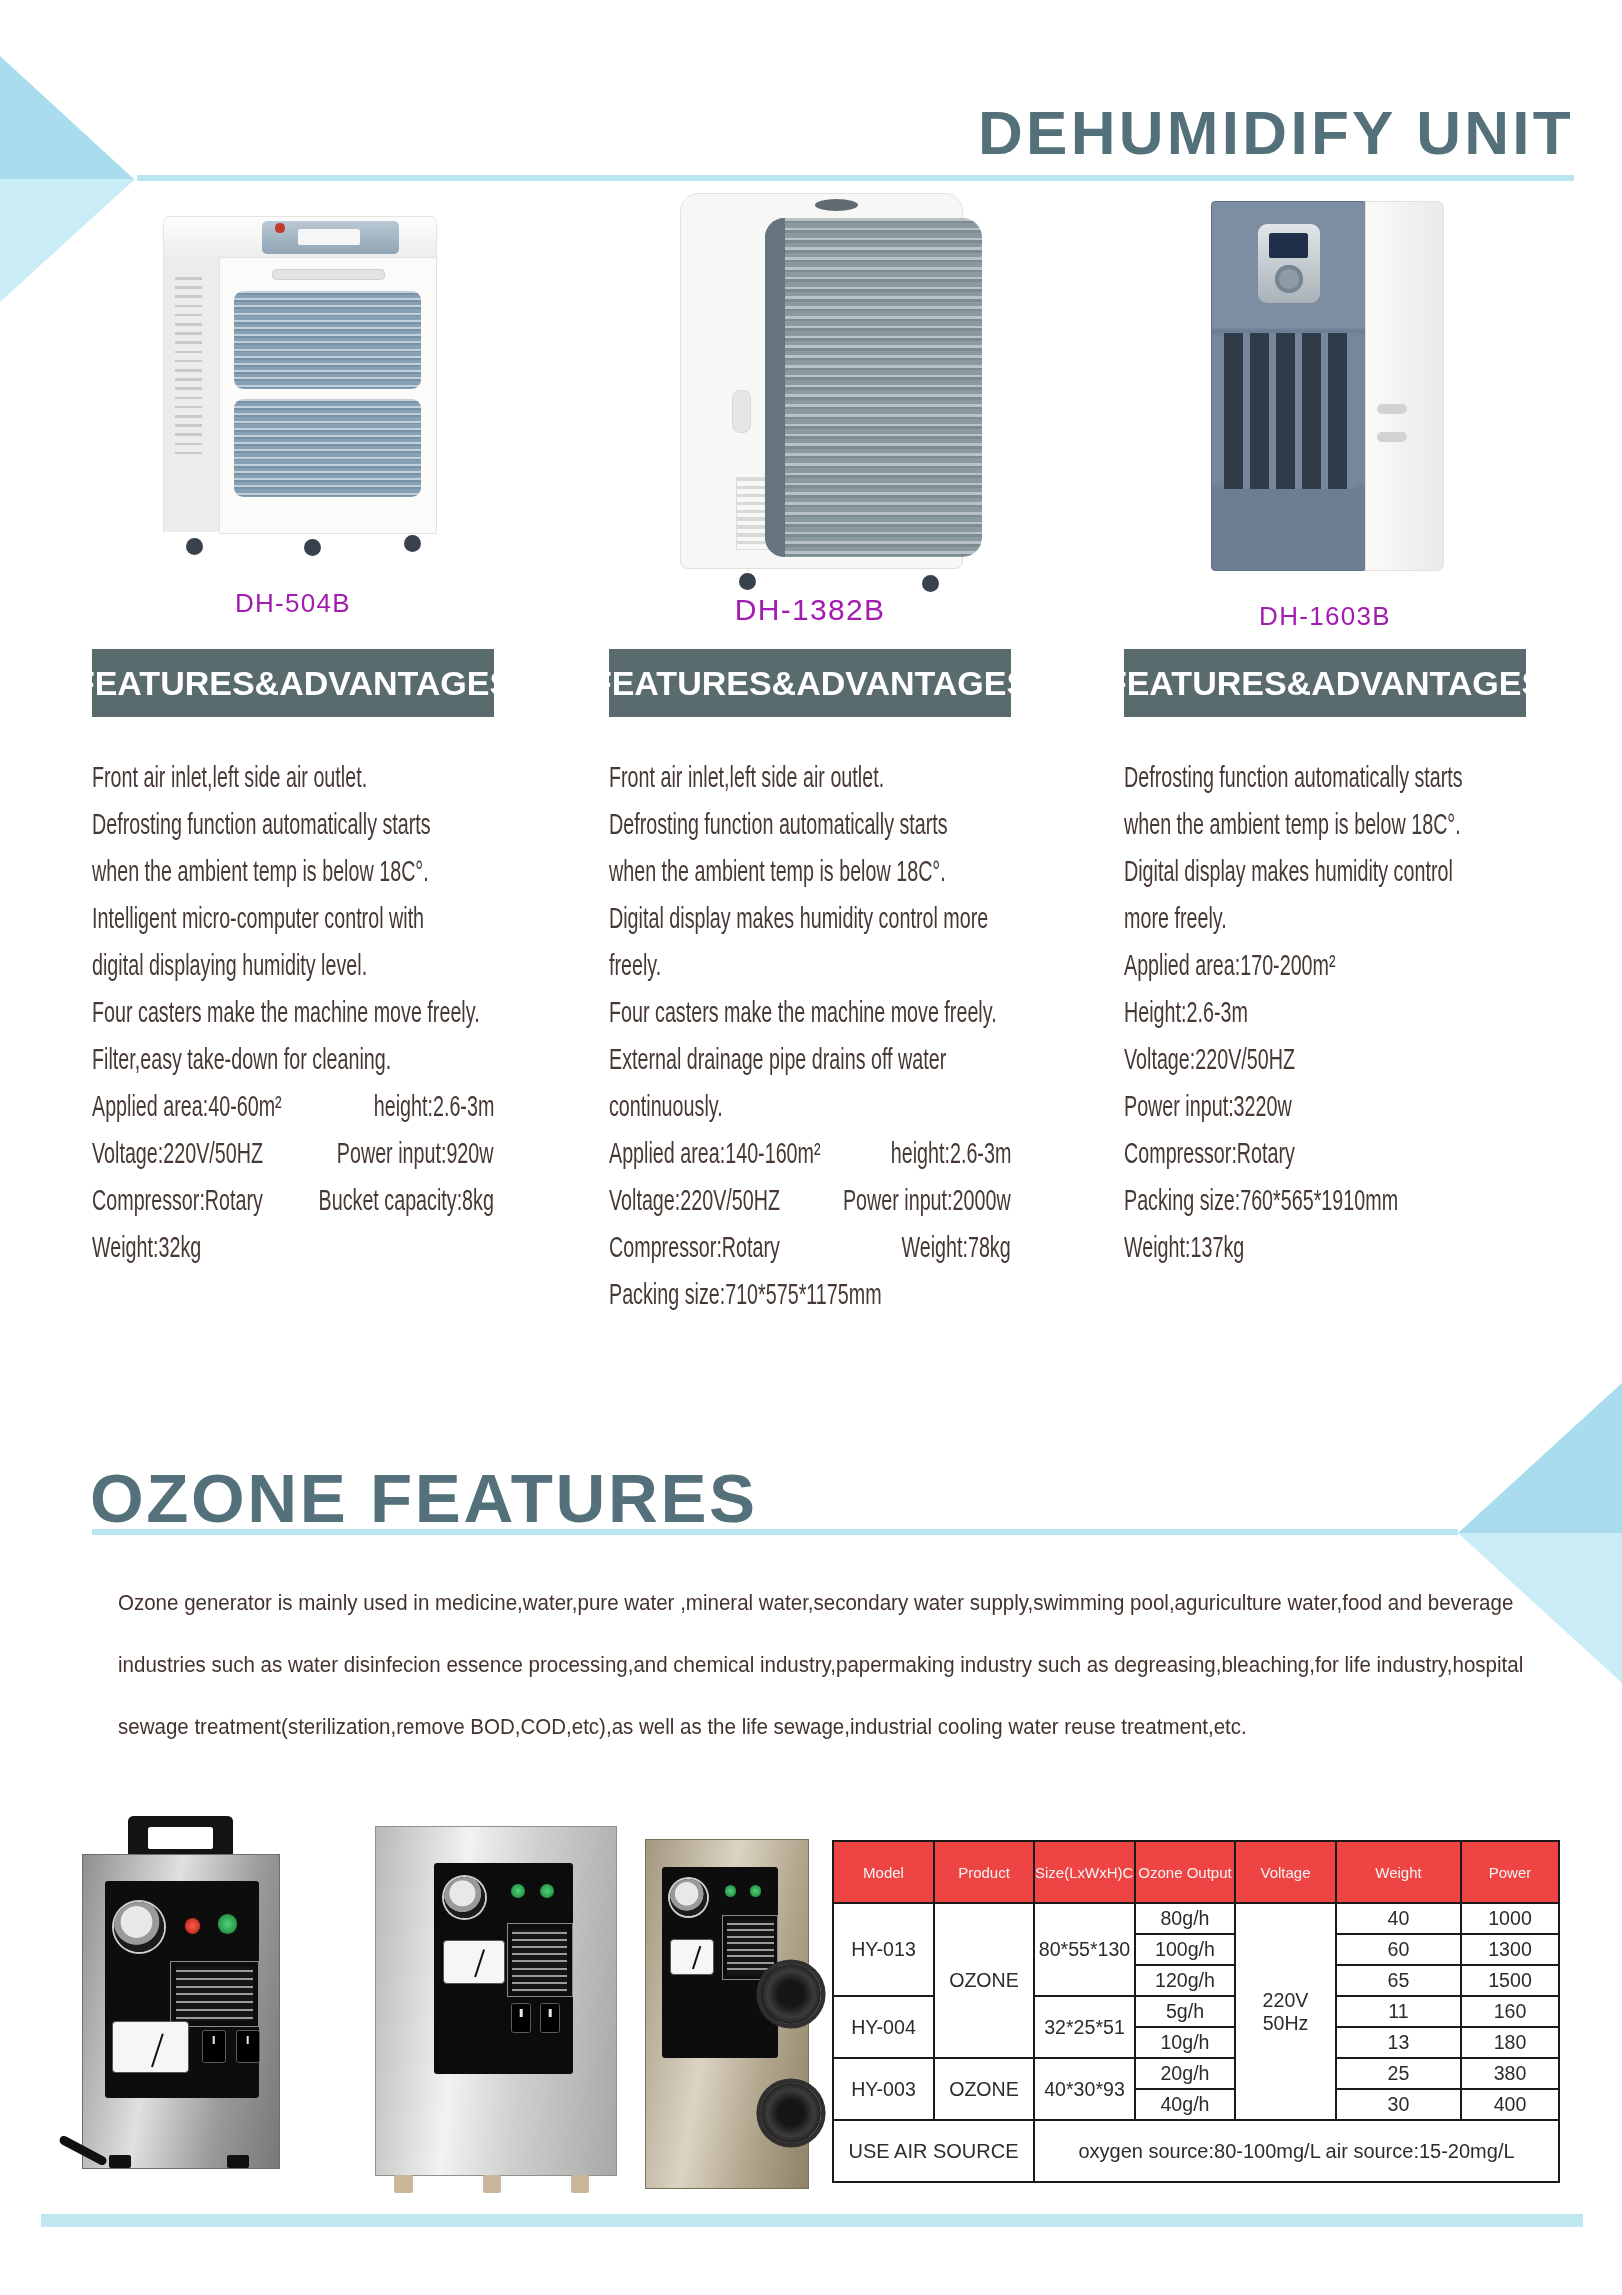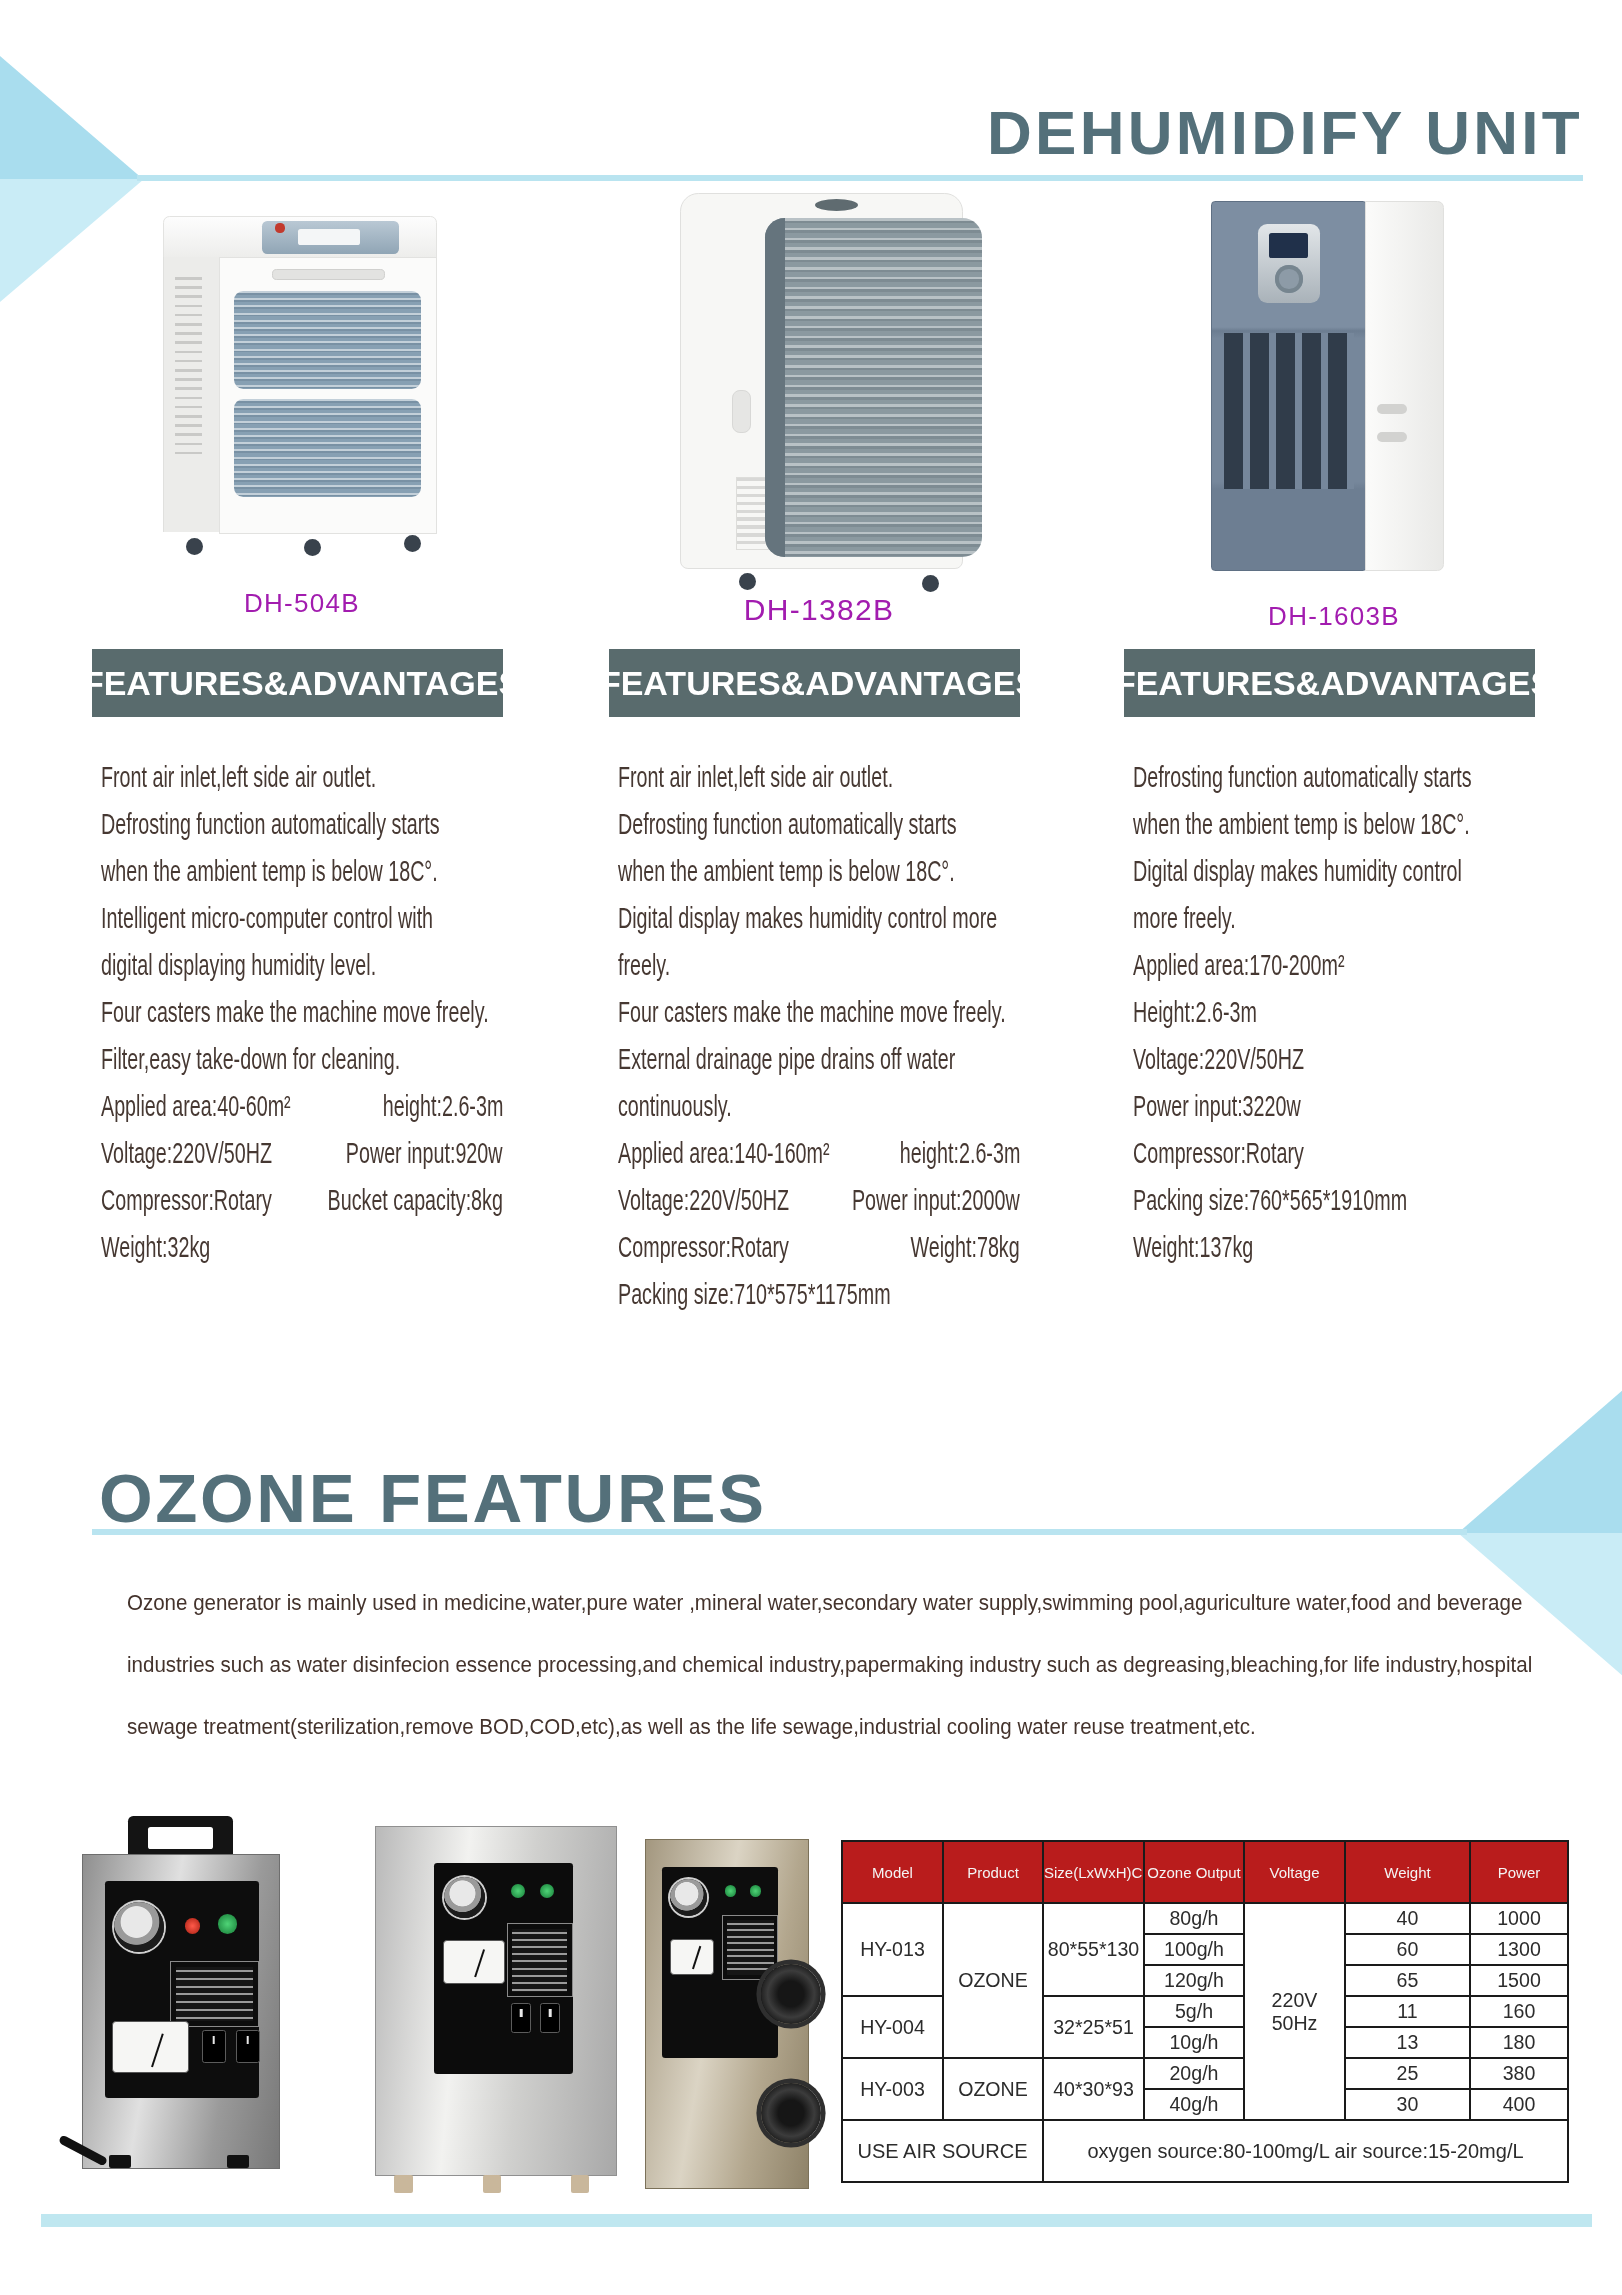--- a/index.html
+++ b/index.html
@@ -1,18 +1,18 @@
 <!DOCTYPE html>
 <html style="font-size:10.5px"><head>
 <meta charset="utf-8">
 <style>
   html,body{margin:0;padding:0;background:#fff;}
   .page{position:relative;width:1623px;height:2295px;background:#ffffff;
         font-family:"Liberation Sans",sans-serif;overflow:hidden;}
-  .abs{position:absolute;padding-left:9px;}
+  .abs{position:absolute;}
 
   
   .tl-tri-a{left:0;top:56px;width:135px;height:124px;background:#a9ddee;
             clip-path:polygon(0 0,100% 100%,0 100%);}
   .tl-tri-b{left:0;top:179px;width:135px;height:123px;background:#c9ecf6;
             clip-path:polygon(0 0,100% 0,0 100%);}
   .top-rule{left:137px;top:175px;width:1437px;height:5.9px;background:#b9e4f0;}
   .main-title{left:0;top:97px;width:1574px;text-align:right;font-size:62px;
               font-weight:700;color:#54707a;letter-spacing:3.3px;white-space:nowrap;}
 
@@ -148,21 +148,21 @@
   .fan{position:absolute;border-radius:50%;background:radial-gradient(circle,#161616 30%,#3c3c3c 55%,#1a1a1a 75%);
        box-shadow:0 0 0 4.6px #2f2f2f;}
   .m3-fan1{left:115px;top:124px;width:60px;height:60px;}
   .m3-fan2{left:115px;top:243px;width:60px;height:60px;}
 
   
   .spec{left:832px;top:1840px;}
   table.spec-t{border-collapse:collapse;table-layout:fixed;width:726px;background:#fff;}
   .spec-t th,.spec-t td{border:2px solid #1a1a1a;padding:0;text-align:center;vertical-align:middle;overflow:hidden;}
   .spec-t thead tr{height:62px;}
-  .spec-t thead th{background:#b91c1c;color:#f4f4f4;font-weight:400;font-size:15px;letter-spacing:0;}
+  .spec-t thead th{background:#ef4444;color:#f4f4f4;font-weight:400;font-size:15px;letter-spacing:0;}
   .spec-t tbody tr{height:31px;}
   .spec-t tbody td{font-size:19.6px;color:#2c2c2c;}
   .spec-t tr.foot{height:62px;}
   .spec-t tr.foot td{font-size:20px;color:#2c2c2c;}
 
   .bottom-bar{left:41px;top:2214px;width:1542px;height:13px;background:#bfe7f0;}
 </style>
 </head>
 <body>
 

